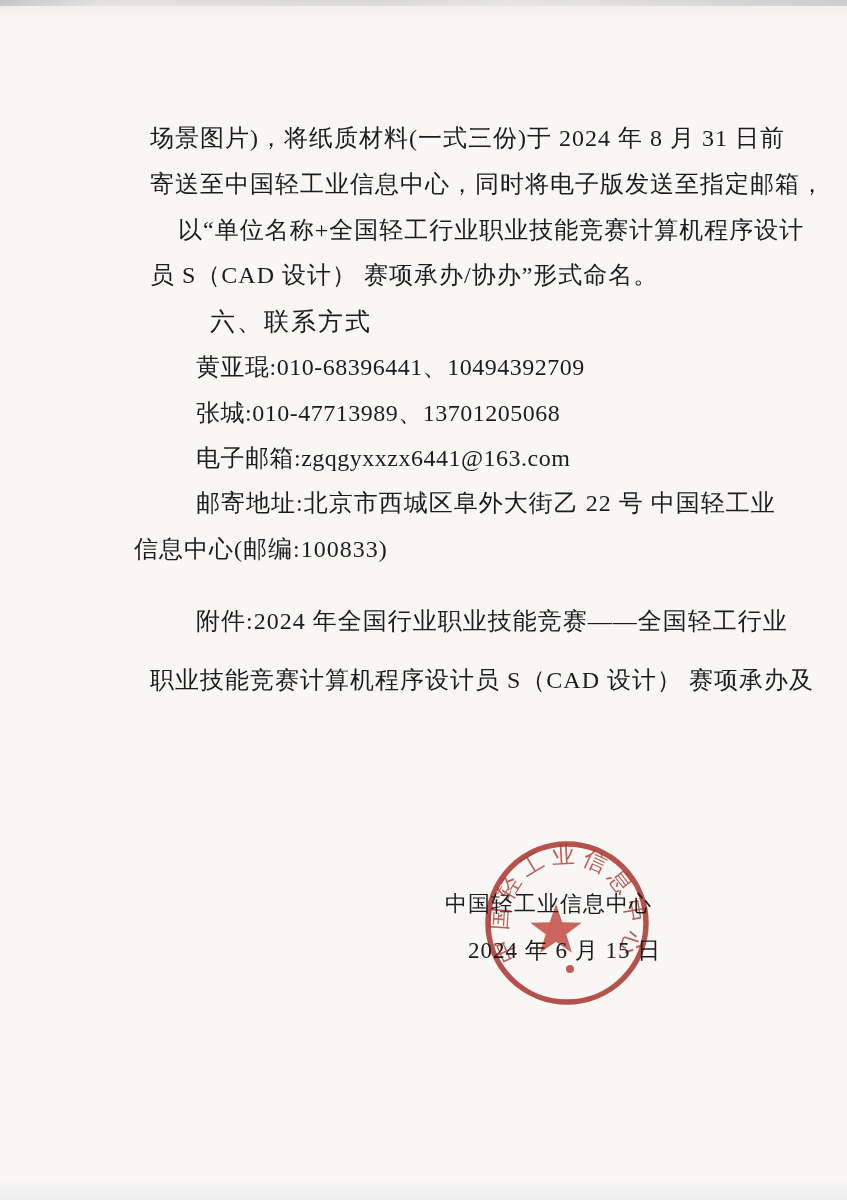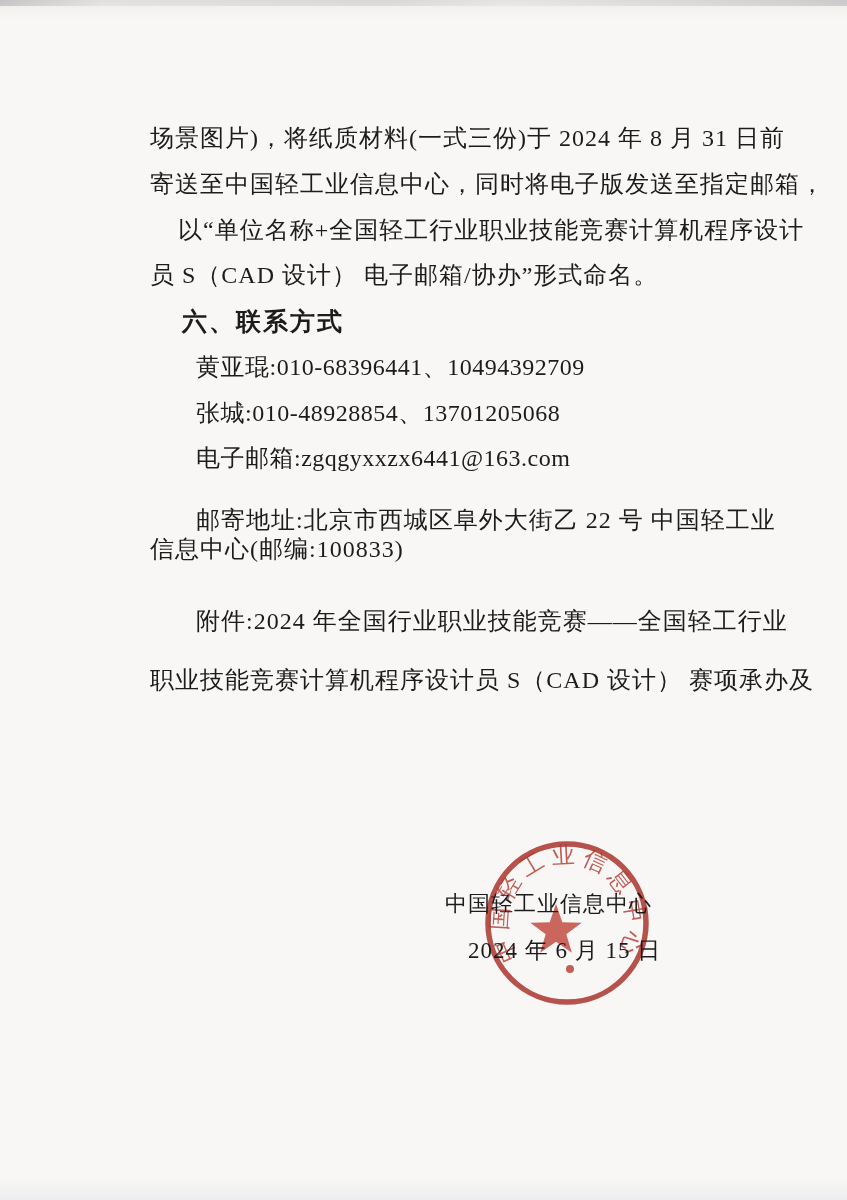--- a/index.html
+++ b/index.html
@@ -20,44 +20,44 @@
     background:linear-gradient(90deg,#bdbdbf 0%,#e3e2e0 12%,#d7d6d4 45%,#e8e7e5 60%,#cfcecd 92%,#c4c4c6 100%);
     opacity:.75;
   }
   .line{
     position:absolute;
     white-space:nowrap;
     color:#1c1c1c;
     font-size:24px;
     letter-spacing:1px;
   }
-  .heading{font-weight:bold;font-size:25px;letter-spacing:2px;}
+  .heading{font-weight:normal;font-size:25px;letter-spacing:2px;margin-left:28px;}
   .sig{font-size:22px;letter-spacing:1px;}
   .seal-svg{position:absolute;left:467px;top:823px;width:200px;height:200px;}
   .overlay-text{z-index:3;}
   .seal-layer{z-index:2;}
 </style>
 </head>
 <body>
 
 <div class="page">
   <div class="scan-smudge-top"></div>
 
   <div class="line" style="left:150px;top:122px;">场景图片)，将纸质材料(一式三份)于 2024 年 8 月 31 日前</div>
   <div class="line" style="left:150px;top:168px;">寄送至中国轻工业信息中心，同时将电子版发送至指定邮箱，</div>
   <div class="line" style="left:150px;top:214px;margin-left:28px;">以“单位名称+全国轻工行业职业技能竞赛计算机程序设计</div>
-  <div class="line" style="left:150px;top:259px;">员 S（CAD 设计） 电子邮箱/协办”形式命名。</div>
+  <div class="line" style="left:150px;top:259px;">员 S（CAD 设计） 赛项承办/协办”形式命名。</div>
 
   <div class="line heading" style="left:182px;top:305px;">六、联系方式</div>
 
   <div class="line" style="left:196px;top:351px;letter-spacing:0.5px;">黄亚琨:010-68396441、10494392709</div>
-  <div class="line" style="left:196px;top:397px;letter-spacing:0.5px;">张城:010-48928854、13701205068</div>
+  <div class="line" style="left:196px;top:397px;letter-spacing:0.5px;">张城:010-47713989、13701205068</div>
   <div class="line" style="left:196px;top:442px;letter-spacing:0.5px;">电子邮箱:zgqgyxxzx6441@163.com</div>
-  <div class="line" style="left:196px;top:487px;margin-top:17px;">邮寄地址:北京市西城区阜外大街乙 22 号  中国轻工业</div>
-  <div class="line" style="left:150px;top:533px;">信息中心(邮编:100833)</div>
+  <div class="line" style="left:196px;top:487px;">邮寄地址:北京市西城区阜外大街乙 22 号  中国轻工业</div>
+  <div class="line" style="left:134px;top:533px;">信息中心(邮编:100833)</div>
 
   <div class="line" style="left:196px;top:605px;">附件:2024 年全国行业职业技能竞赛——全国轻工行业</div>
   <div class="line" style="left:150px;top:664px;">职业技能竞赛计算机程序设计员 S（CAD 设计） 赛项承办及</div>
 
   <svg class="seal-svg seal-layer" viewBox="0 0 200 200">
     <defs>
       <path id="ringArc" d="M 50.9 134.4 A 60 60 0 1 1 149.1 134.4" fill="none"></path>
     </defs>
     <circle cx="100" cy="100" r="79" fill="none" stroke="#ab342d" stroke-width="5.5" opacity="0.85"></circle>
     <text font-size="23" fill="#b23730" opacity="0.8" font-family="Liberation Serif, serif">

